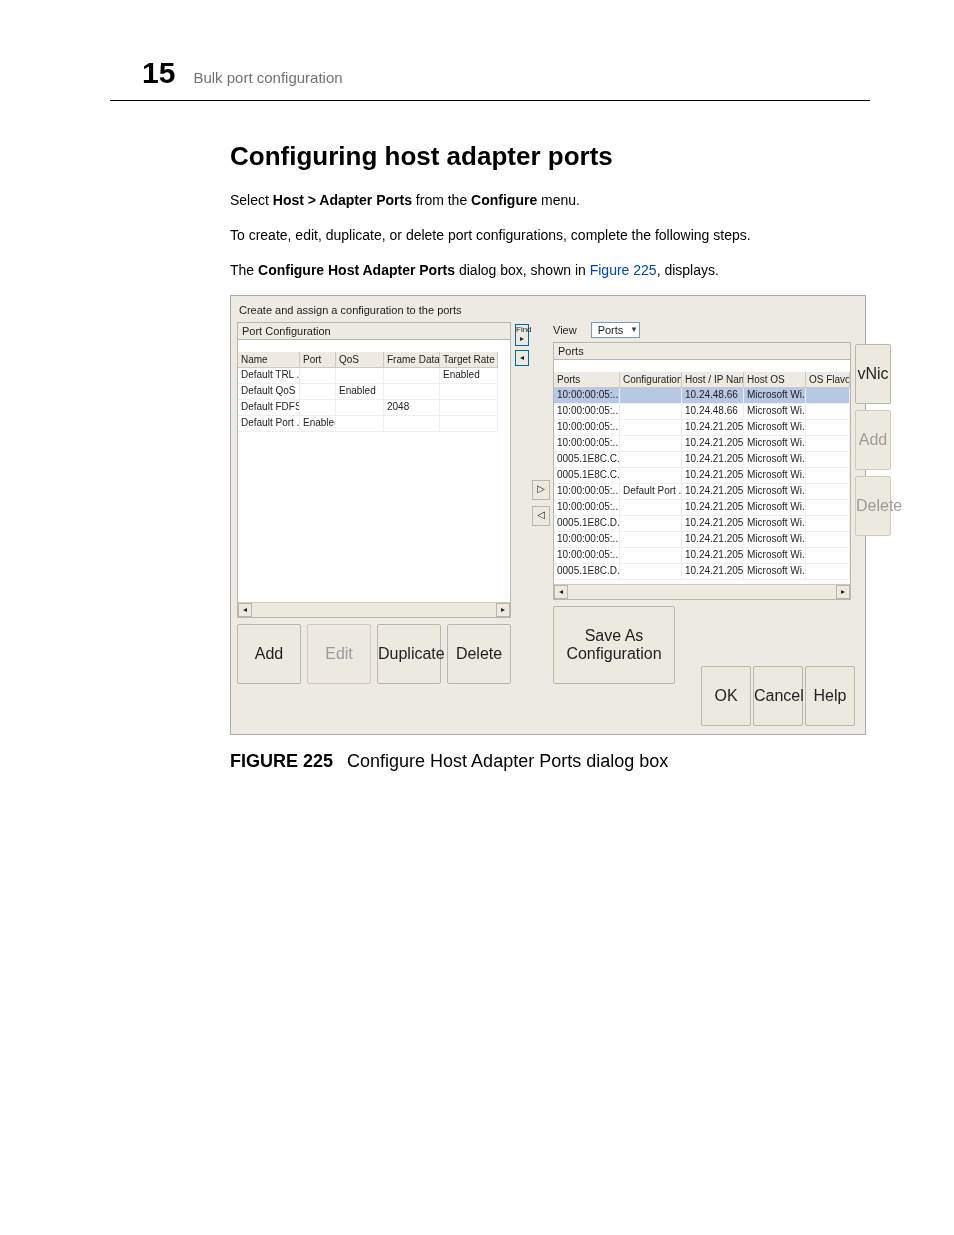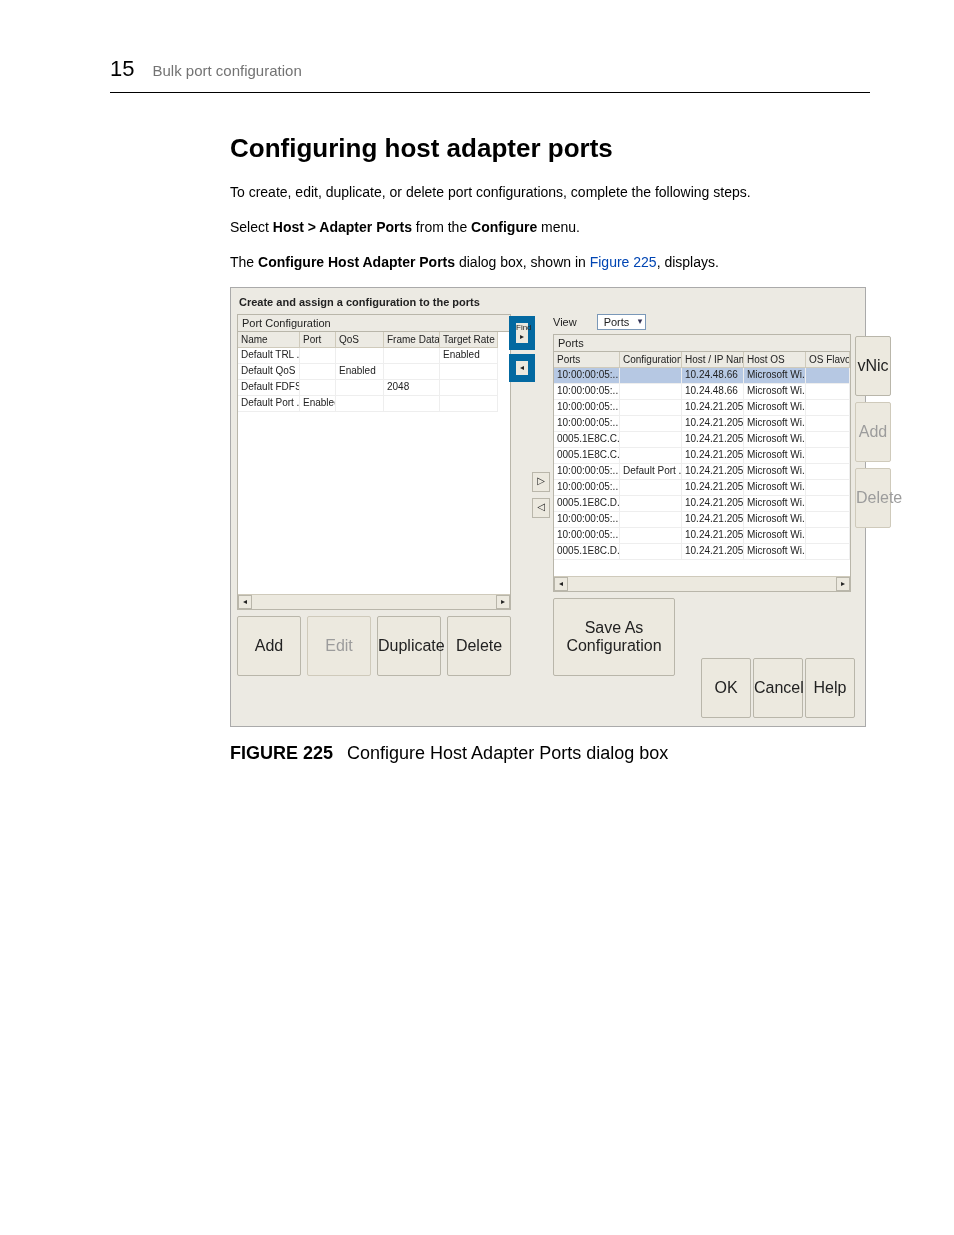--- a/index.html
+++ b/index.html
@@ -17,22 +17,23 @@
     box-sizing: border-box;
     padding: 56px 84px 0 110px;
   }
   .chapter-header {
     display: flex;
     align-items: baseline;
     gap: 18px;
     margin-bottom: 10px;
   }
   .chapter-num {
-    font-size: 22px;
-    font-weight: 400;
+    font-size: 30px;
+    font-weight: 700;
+    margin-left: 32px;
   }
   .chapter-title {
     font-size: 15px;
     color: #737373;
   }
   .rule {
     border: none;
     border-top: 1px solid #000;
     margin: 0 0 40px 0;
   }
@@ -72,21 +73,20 @@
     font-size: 11px;
     color: #222;
     position: relative;
     box-sizing: border-box;
     padding: 6px;
     font-family: Tahoma, Arial, sans-serif;
   }
   .dialog .instr {
     font-size: 11px;
     padding: 2px 0 6px 2px;
-    font-weight: bold;
   }
   .panels {
     display: flex;
     gap: 4px;
     height: 362px;
   }
   .panel {
     display: flex;
     flex-direction: column;
   }
@@ -113,20 +113,21 @@
   }
   .left .ghead, .left .grow { grid-template-columns: 62px 36px 48px 56px 58px; }
   .right .ghead, .right .grow { grid-template-columns: 66px 62px 62px 62px 44px; }
   .ghead div {
     background: #eceae3;
     border-right: 1px solid #cfcabb;
     border-bottom: 1px solid #cfcabb;
     padding: 2px 3px;
     white-space: nowrap;
     overflow: hidden;
+    margin-top: 12px;
   }
   .gbody { flex: 1; overflow: hidden; }
   .grow div {
     border-right: 1px solid #eee;
     border-bottom: 1px solid #eee;
     padding: 1px 3px;
     white-space: nowrap;
     overflow: hidden;
     height: 13px;
   }
@@ -143,34 +144,34 @@
     font-size:8px; text-align:center; line-height:12px;
   }
   .hscroll .arrow.l{left:0;} .hscroll .arrow.r{right:0;}
   .divider-col {
     width: 14px;
     display:flex; flex-direction:column; gap:4px;
     align-items:center;
     padding-top:2px;
   }
   .divider-col .stub {
-    width:12px; height:14px; border:7px solid #0369a1; background:#ece9df;
+    width:12px; height:14px; border:1px solid #0369a1; background:#ece9df;
     font-size:8px; text-align:center; line-height:14px;
   }
   .mid-arrows {
     width: 16px;
     display:flex; flex-direction:column; justify-content:center; gap:6px;
     align-items:center;
   }
   .mid-arrows .abtn{
     width:16px; height:18px; border:1px solid #b9b6aa; background:#ece9df;
     font-size:10px; text-align:center; line-height:16px;
   }
   .view-row {
-    display:flex; align-items:center; gap:20px;
+    display:flex; align-items:center; gap:14px;
     padding: 0 0 4px 0;
     font-size:11px;
   }
   .view-row .dd {
     border:1px solid #7a98b8; background:#fff; padding:1px 16px 1px 6px;
     position:relative; font-size:11px;
   }
   .view-row .dd:after{
     content:"▾"; position:absolute; right:3px; top:1px; font-size:9px; color:#335;
   }
@@ -204,25 +205,25 @@
 <div class="page">
   <div class="chapter-header">
     <span class="chapter-num">15</span>
     <span class="chapter-title">Bulk port configuration</span>
   </div>
   <hr class="rule">
 
   <div class="content">
     <h2 class="h2">Configuring host adapter ports</h2>
 
-    <p class="p">To create, edit, duplicate, or delete port configurations, complete the following steps.</p>
-
     <p class="p">
       <span>Select </span><span class="bold">Host &gt; Adapter Ports</span><span> from the </span><span class="bold">Configure</span><span> menu.</span>
     </p>
+
+    <p class="p">To create, edit, duplicate, or delete port configurations, complete the following steps.</p>
 
     <p class="p">
       <span>The </span><span class="bold">Configure Host Adapter Ports</span><span> dialog box, shown in </span><span class="link">Figure 225</span><span>, displays.</span>
     </p>
 
     <div class="dialog">
       <div class="instr">Create and assign a configuration to the ports</div>
 
       <div class="panels">
 

